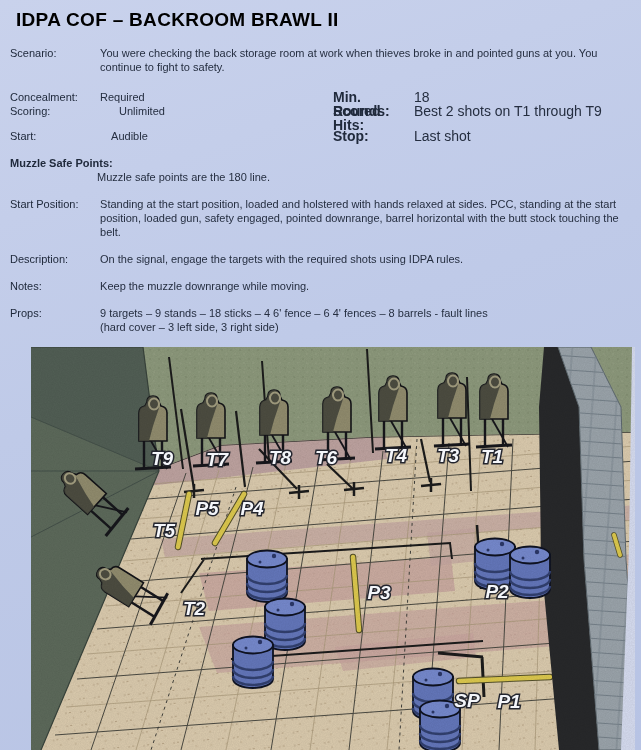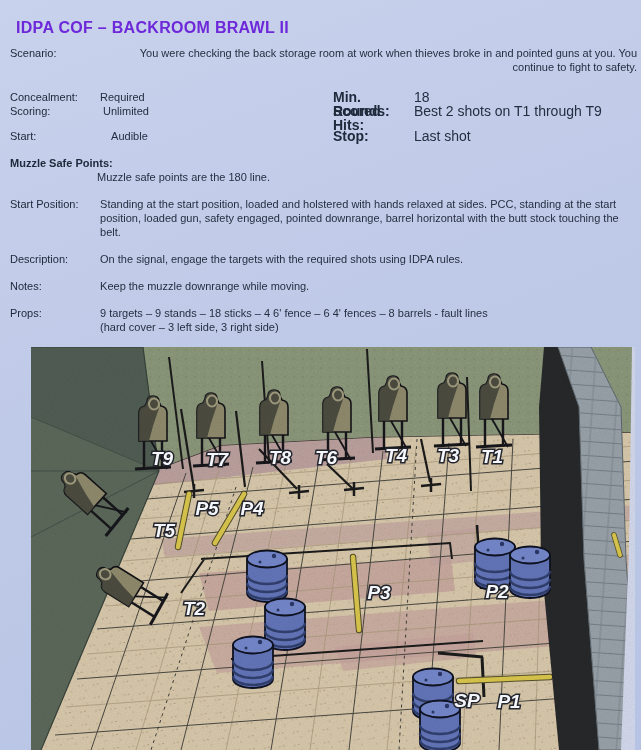--- a/index.html
+++ b/index.html
@@ -4,29 +4,29 @@
 <style>
   html,body{margin:0;padding:0;}
   body{
     width:641px;height:750px;overflow:hidden;position:relative;
     background:linear-gradient(160deg,#c9d2ec 0%,#bfcae8 45%,#b7c3e4 100%);
     font-family:"Liberation Sans", sans-serif;
     color:#252e40;
   }
   .doc{position:absolute;left:0;top:0;width:641px;height:347px;}
   .title{
-    position:absolute;left:16px;top:19px;
-    font-size:16px;font-weight:bold;letter-spacing:.3px;color:#6d28d9;
+    position:absolute;left:16px;top:9px;
+    font-size:19px;font-weight:bold;letter-spacing:.3px;color:#000000;
   }
   .row{position:absolute;left:10px;font-size:11px;line-height:13.8px;}
   .row2{position:absolute;left:333px;font-size:14px;line-height:13.8px;}
   .lbl{display:inline-block;width:87px;font-weight:normal;vertical-align:top;color:#202a3c;}
   .lbl2{display:inline-block;width:77px;font-weight:bold;vertical-align:top;color:#202a3c;}
   .val{display:inline-block;vertical-align:top;}
-  .w537{width:537px;text-align:right;}
+  .w537{width:537px;}
   .w528{width:528px;}
   .w520{width:520px;}
   .indent{position:absolute;left:97px;font-size:11px;line-height:13.8px;text-align:right;}
   .stage{position:absolute;left:31px;top:347px;width:604px;height:403px;}
   svg text.map-label{
     font-family:"Liberation Sans", sans-serif;
     font-weight:bold;font-style:italic;font-size:19px;
     fill:#f4f6fa;stroke:#23252e;stroke-width:3px;paint-order:stroke;
     text-anchor:middle;
   }
@@ -41,21 +41,21 @@
     <span class="lbl">Scenario:</span>
     <span class="val w537">You were checking the back storage room at work when thieves broke in and pointed guns at you. You continue to fight to safety.</span>
   </div>
 
   <div class="row" style="top:91px">
     <span class="lbl">Concealment:</span>
     <span class="val">Required</span>
   </div>
   <div class="row" style="top:105px">
     <span class="lbl">Scoring:</span>
-    <span class="val" style="margin-left:3px">Unlimited</span>
+    <span class="val" style="margin-left:19px">Unlimited</span>
   </div>
   <div class="row2" style="top:91px">
     <span class="lbl2">Min. Rounds:</span>
     <span class="val">18</span>
   </div>
   <div class="row2" style="top:105px">
     <span class="lbl2">Scored Hits:</span>
     <span class="val">Best 2 shots on T1 through T9</span>
   </div>
 

